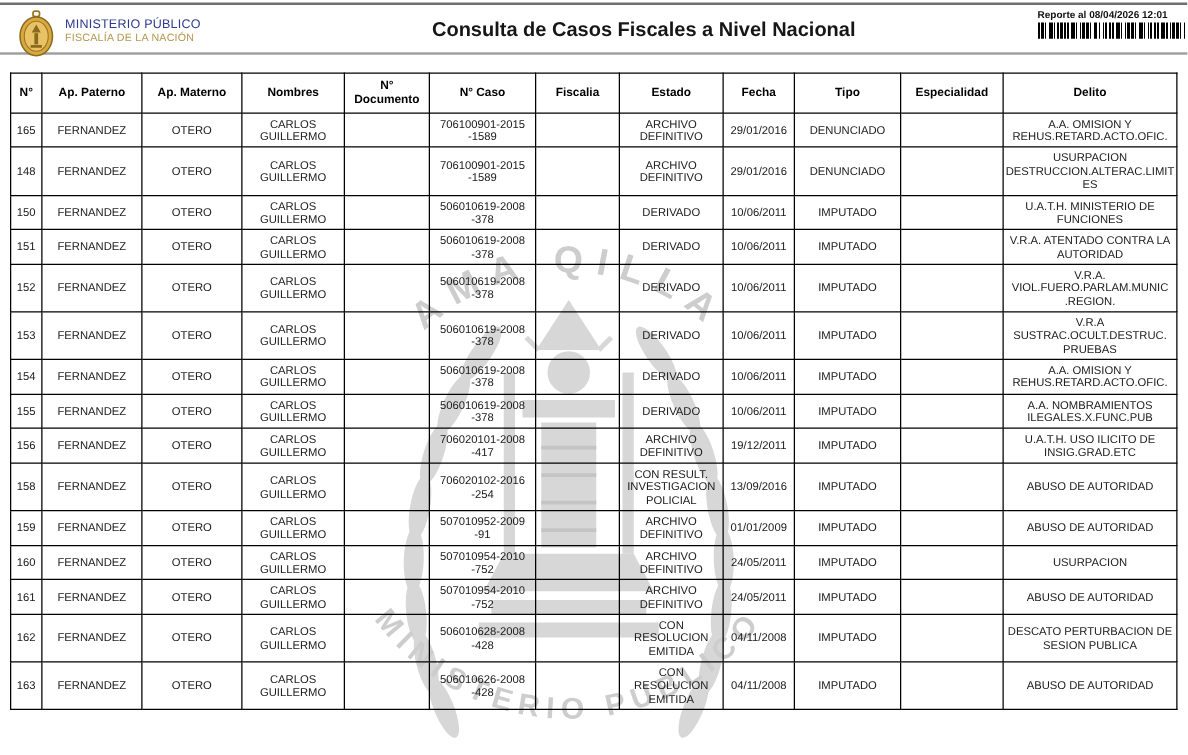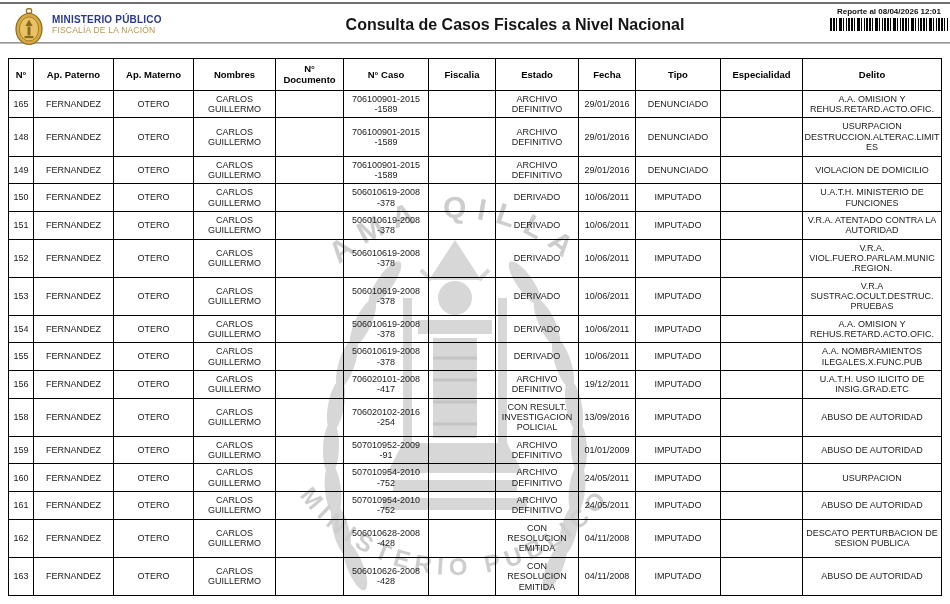--- a/index.html
+++ b/index.html
@@ -14,27 +14,27 @@
     width:950px;height:604px;position:relative;overflow:hidden;
     background:#fff;color:#111;
     font-family:"Liberation Sans", sans-serif;
     -webkit-font-smoothing:antialiased;
   }
   .topline{position:absolute;top:2px;left:0;width:950px;height:2px;background:#6f6f6f;}
   .header-rule{position:absolute;top:42px;left:0;width:950px;height:2px;background:#b9b9b9;border-top:1px solid #979797;box-sizing:border-box;}
 
   .logo{position:absolute;top:8px;left:14px;width:30px;height:38px;}
   .brand{position:absolute;top:14px;left:52px;line-height:1.15;}
-  .brand-name{color:var(--blue);font-weight:bold;font-size:10px;letter-spacing:.2px;}
+  .brand-name{color:var(--blue);font-weight:normal;font-size:10px;letter-spacing:.2px;}
   .brand-sub{color:var(--gold);font-size:8.5px;letter-spacing:.2px;}
 
   .title{position:absolute;top:16px;left:0;width:100%;text-align:center;
          font-size:16px;font-weight:bold;color:#161616;padding-left:40px;}
 
-  .report{position:absolute;top:7px;right:2px;text-align:center;}
+  .report{position:absolute;top:7px;right:2px;text-align:left;}
   .report-label{font-size:8px;font-weight:bold;white-space:nowrap;}
   .barcode{margin-top:2px;margin-left:auto;width:118px;height:13px;
     background:repeating-linear-gradient(90deg,
       #000 0 2px,#fff 2px 3px,
       #000 3px 5px,#fff 5px 6px,
       #000 6px 7px,#fff 7px 9px,
       #000 9px 12px,#fff 12px 13px,
       #000 13px 14px,#fff 14px 16px,
       #000 16px 17px,#fff 17px 18px);}
 
@@ -198,34 +198,20 @@
         <td></td>
         <td>706100901-2015 -1589</td>
         <td></td>
         <td>ARCHIVO DEFINITIVO</td>
         <td>29/01/2016</td>
         <td>DENUNCIADO</td>
         <td></td>
         <td>USURPACION DESTRUCCION.ALTERAC.LIMITES</td>
       </tr>
       <tr>
-        <td>149</td>
-        <td>FERNANDEZ</td>
-        <td>OTERO</td>
-        <td>CARLOS GUILLERMO</td>
-        <td></td>
-        <td>706100901-2015 -1589</td>
-        <td></td>
-        <td>ARCHIVO DEFINITIVO</td>
-        <td>29/01/2016</td>
-        <td>DENUNCIADO</td>
-        <td></td>
-        <td>VIOLACION DE DOMICILIO</td>
-      </tr>
-      <tr>
         <td>150</td>
         <td>FERNANDEZ</td>
         <td>OTERO</td>
         <td>CARLOS GUILLERMO</td>
         <td></td>
         <td>506010619-2008 -378</td>
         <td></td>
         <td>DERIVADO</td>
         <td>10/06/2011</td>
         <td>IMPUTADO</td>

